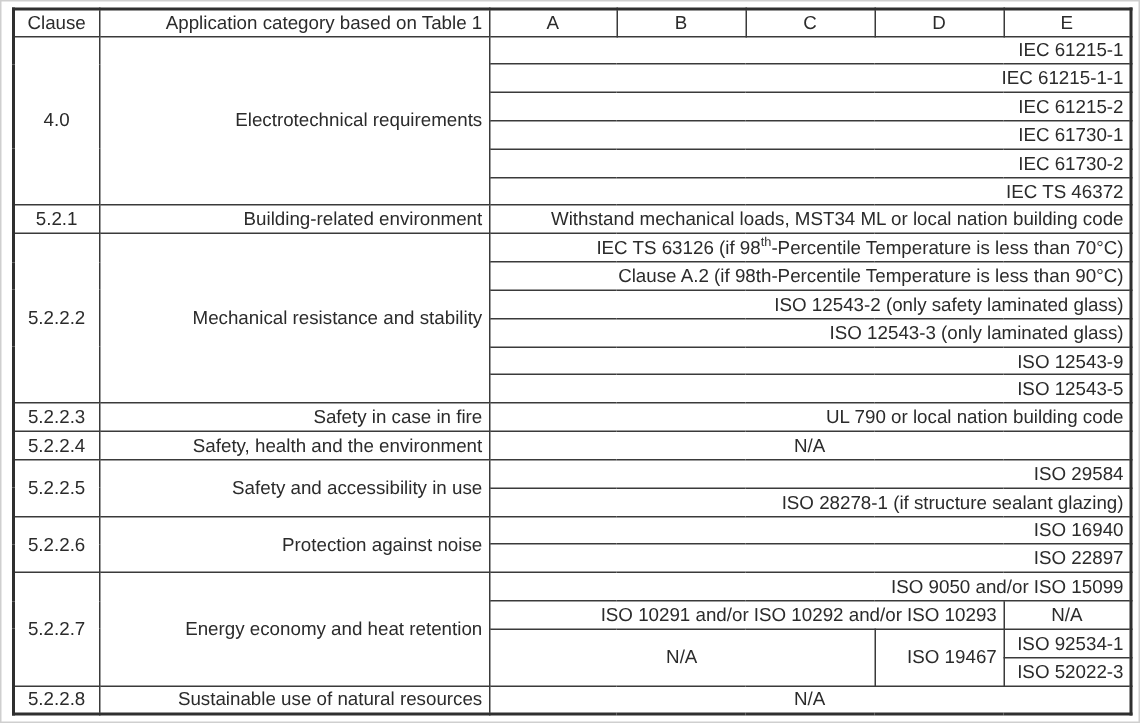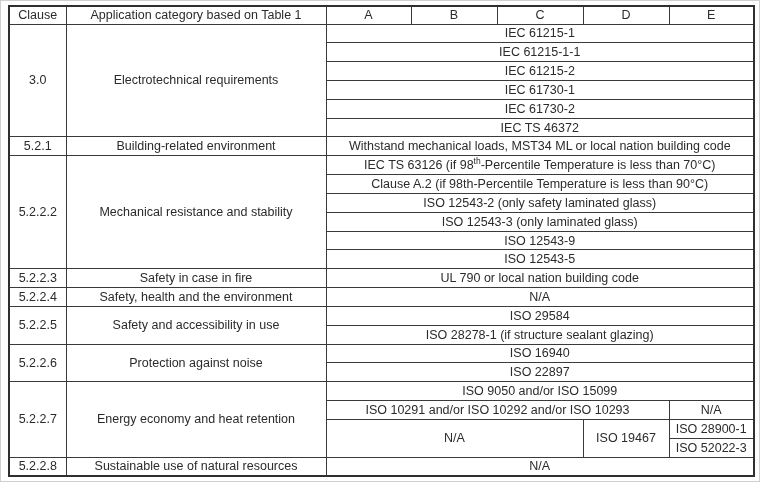--- a/index.html
+++ b/index.html
@@ -27,21 +27,21 @@
     font-size: 12.5px;
   }
   table.spec th, table.spec td {
     border: 1px solid #3a3a3a;
     padding: 0 4px;
     height: 18px;
     overflow: hidden;
     white-space: nowrap;
     font-weight: normal;
     vertical-align: middle;
-    text-align: center;
+    text-align: right;
   }
   table.spec .center { text-align: center; }
   table.spec thead th { font-weight: normal; }
   sup.sup { font-size: 8.5px; vertical-align: super; line-height: 0; margin-top: 28px; }
 </style>
 </head>
 <body>
 
 <div class="page">
   <table class="spec">
@@ -61,21 +61,21 @@
         <th class="center">A</th>
         <th class="center">B</th>
         <th class="center">C</th>
         <th class="center">D</th>
         <th class="center">E</th>
       </tr>
     </thead>
     <tbody>
 
       <tr>
-        <td class="center" rowspan="6">3.0</td>
+        <td class="center" rowspan="6">4.0</td>
         <td rowspan="6">Electrotechnical requirements</td>
         <td colspan="5">IEC 61215-1</td>
       </tr>
       <tr>
           <td colspan="5">IEC 61215-1-1</td>
         </tr>
       <tr>
           <td colspan="5">IEC 61215-2</td>
         </tr>
       <tr>
@@ -150,21 +150,21 @@
         <td rowspan="4">Energy economy and heat retention</td>
         <td colspan="5">ISO 9050 and/or ISO 15099</td>
       </tr>
       <tr>
         <td colspan="4">ISO 10291 and/or ISO 10292 and/or ISO 10293</td>
         <td class="center">N/A</td>
       </tr>
       <tr>
         <td colspan="3" rowspan="2" class="center">N/A</td>
         <td rowspan="2">ISO 19467</td>
-        <td>ISO 28900-1</td>
+        <td>ISO 92534-1</td>
       </tr>
       <tr>
         <td>ISO 52022-3</td>
       </tr>
 
       <tr>
         <td class="center">5.2.2.8</td>
         <td>Sustainable use of natural resources</td>
         <td colspan="5" class="center">N/A</td>
       </tr>

